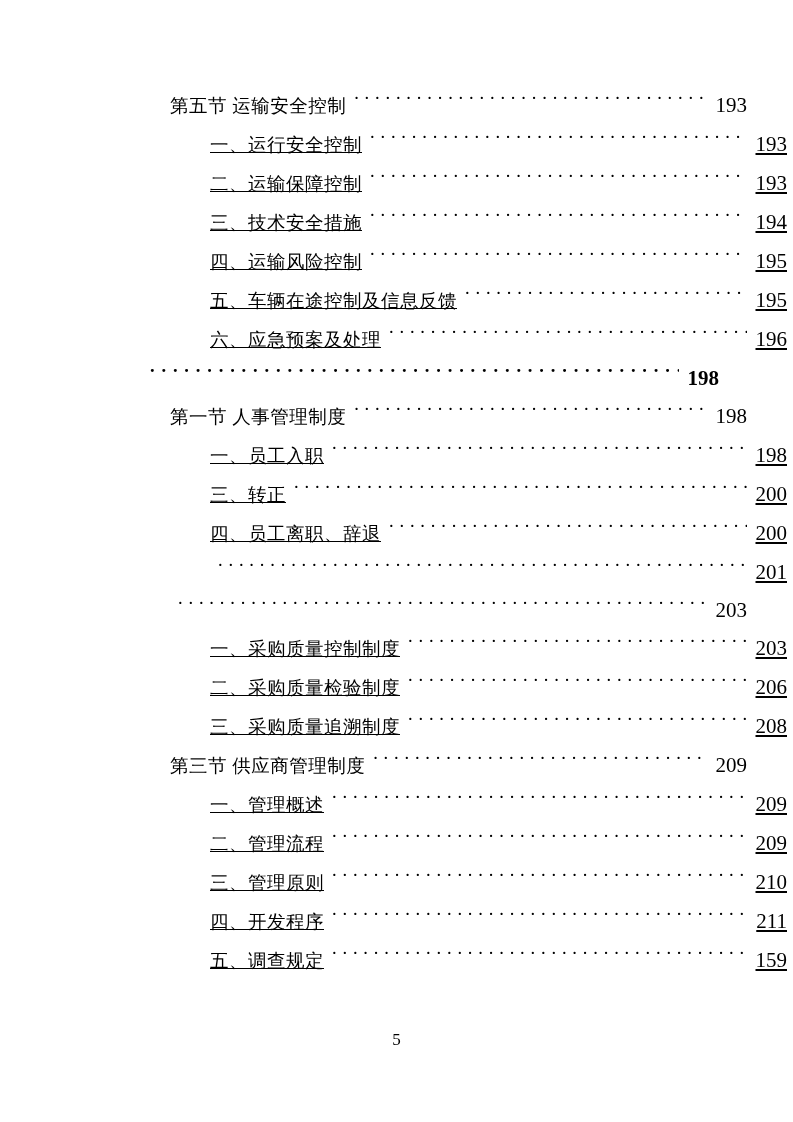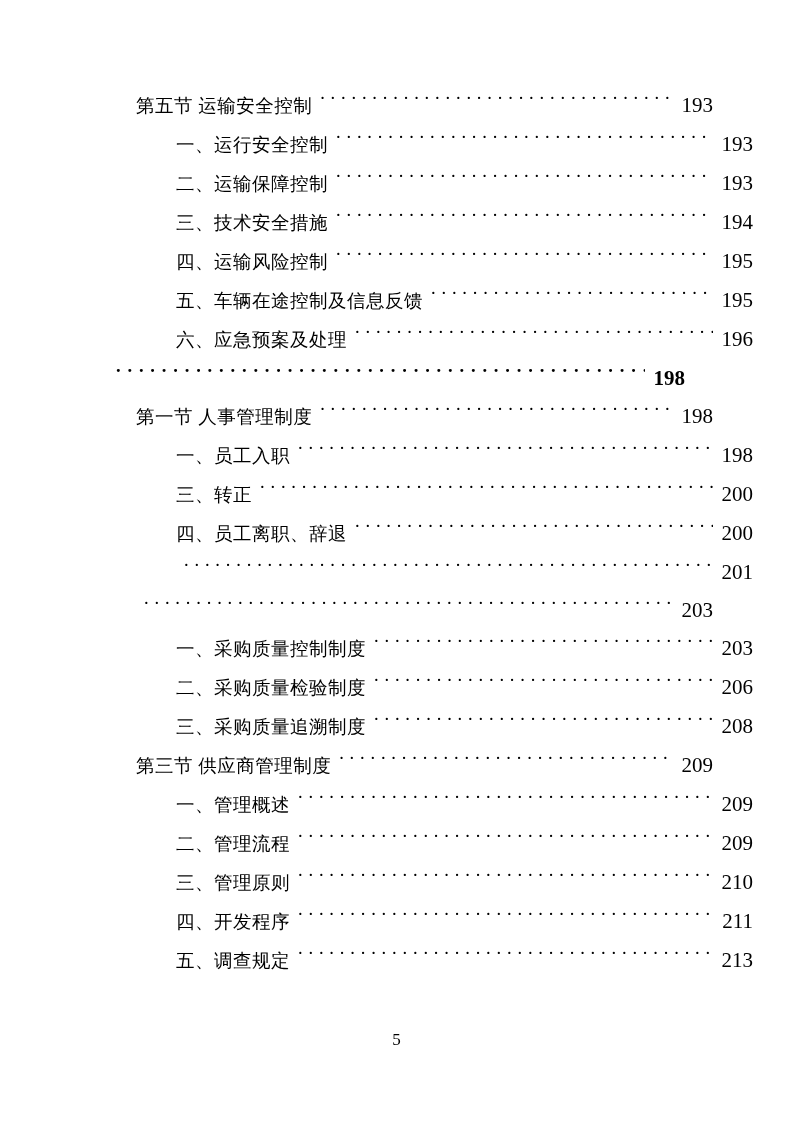--- a/index.html
+++ b/index.html
@@ -25,25 +25,26 @@
   .toc {
     display: block;
   }
   .toc-row {
     display: flex;
     align-items: baseline;
     width: 100%;
     white-space: nowrap;
     line-height: 38px;
     font-size: 18.5px;
+    margin-left: 34px;
   }
   
   .lvl-chapter { padding-left: 0px; font-weight: bold; }
   .lvl-section { padding-left: 28px; }
-  .lvl-item    { padding-left: 68px; }
+  .lvl-item    { padding-left: 68px; text-decoration: underline; }
 
   .toc-label {
     flex: 0 0 auto;
     letter-spacing: 0.5px;
   }
   .toc-leader {
     flex: 1 1 auto;
     margin: 0 6px 0 8px;
     overflow: hidden;
     position: relative;
@@ -185,17 +186,17 @@
         <span class="toc-page">210</span>
       </div>
       <div class="toc-row lvl-item">
         <span class="toc-label">四、开发程序</span>
         <span class="toc-leader"></span>
         <span class="toc-page">211</span>
       </div>
       <div class="toc-row lvl-item">
         <span class="toc-label">五、调查规定</span>
         <span class="toc-leader"></span>
-        <span class="toc-page">213</span>
+        <span class="toc-page">159</span>
       </div>
     </div>
   <div class="page-number">5</div>
 </div>
 
 </body></html>

